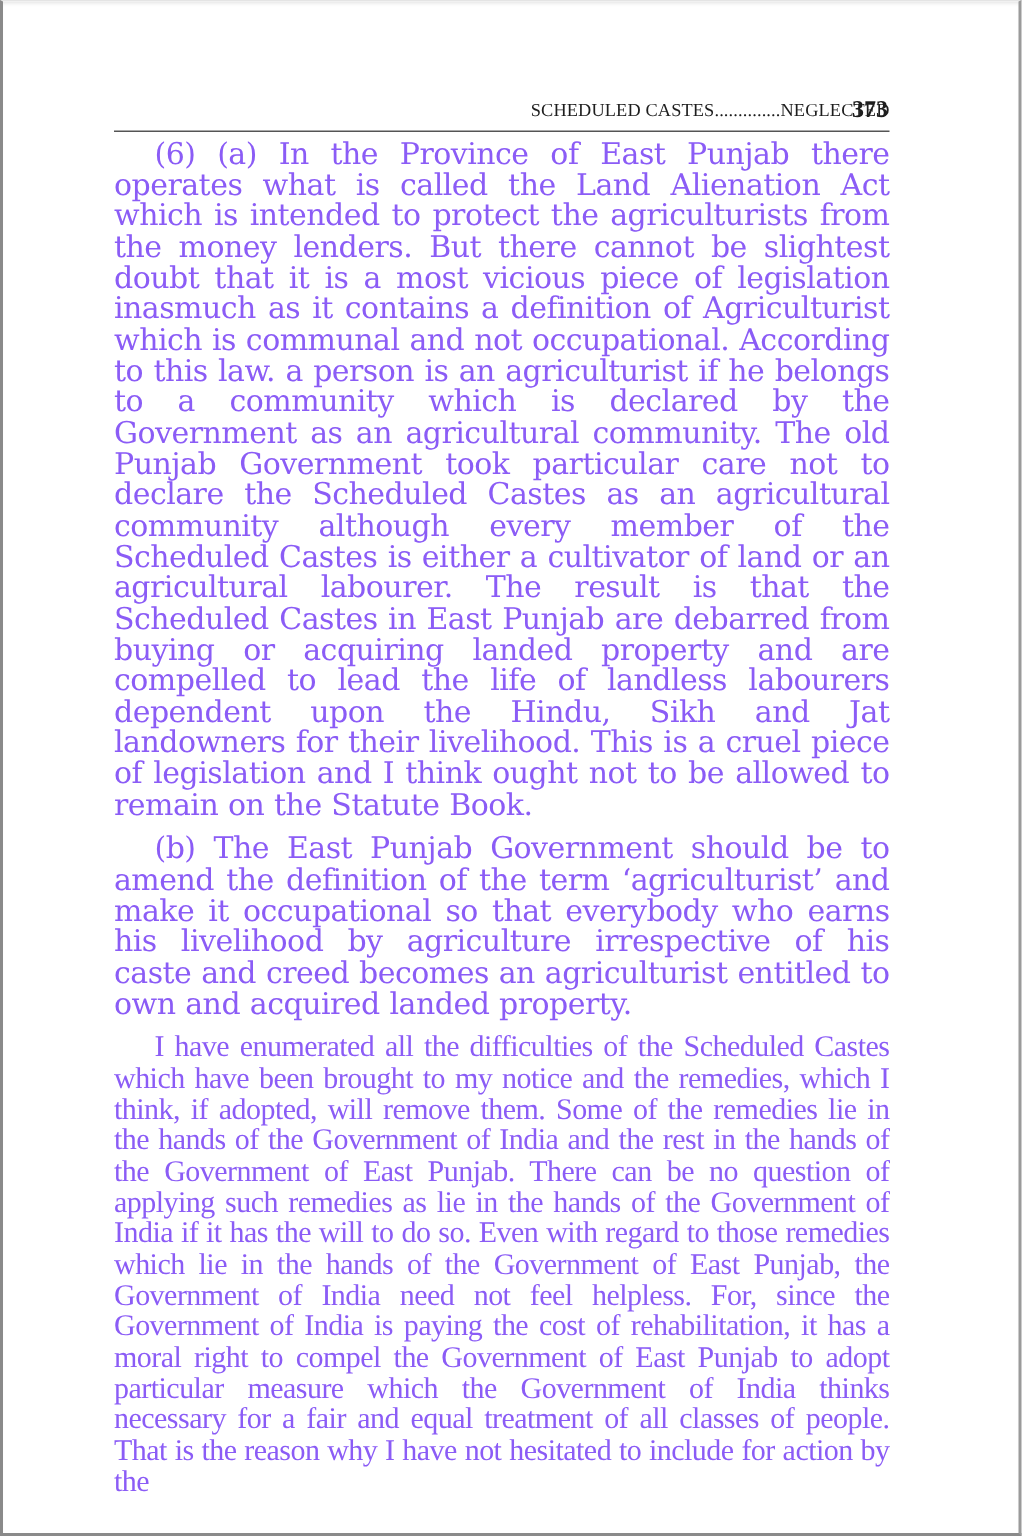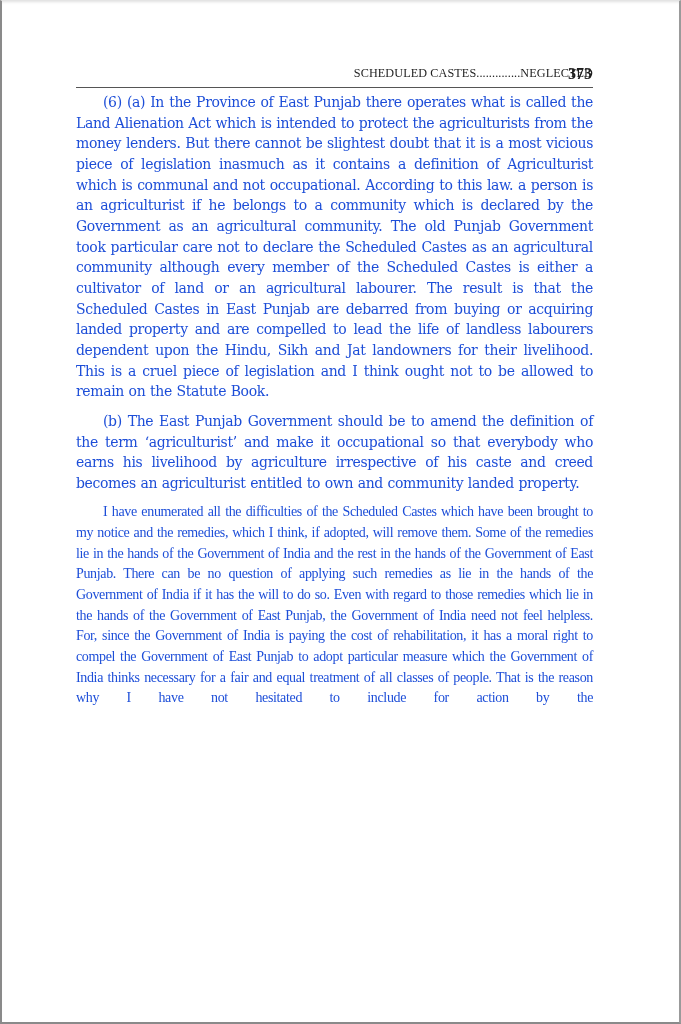--- a/index.html
+++ b/index.html
@@ -51,23 +51,23 @@
   .running-head .pagenum {
     position: absolute;
     right: 1px;
     top: 1px;
     font-size: 16px;
     font-weight: bold;
   }
   .body-text {
     margin-top: 4px;
     font-family: "DejaVu Serif", "Liberation Serif", serif;
-    font-size: 14px;
+    font-size: 20px;
     line-height: 20.65px;
-    color: #1d4ed8;
+    color: #8b5cf6;
     text-align: justify;
     letter-spacing: -0.35px;
     word-spacing: 0.5px;
   }
   .body-text p {
     margin: 0;
     text-indent: 27px;
     text-align-last: justify;
   }
   .body-text p.last-line-left {
@@ -87,16 +87,16 @@
 <div class="frame"></div>
 
 <div class="page">
   <div class="running-head">
     <span class="title">SCHEDULED CASTES..............NEGLECTED</span>
     <span class="pagenum">373</span>
   </div>
 
   <div class="body-text">
     <p class="last-line-left">(6) (a) In the Province of East Punjab there operates what is called the Land Alienation Act which is intended to protect the agriculturists from the money lenders. But there cannot be slightest doubt that it is a most vicious piece of legislation inasmuch as it contains a definition of Agriculturist which is communal and not occupational. According to this law. a person is an agriculturist if he belongs to a community which is declared by the Government as an agricultural community. The old Punjab Government took particular care not to declare the Scheduled Castes as an agricultural community although every member of the Scheduled Castes is either a cultivator of land or an agricultural labourer. The result is that the Scheduled Castes in East Punjab are debarred from buying or acquiring landed property and are compelled to lead the life of landless labourers dependent upon the Hindu, Sikh and Jat landowners for their livelihood. This is a cruel piece of legislation and I think ought not to be allowed to remain on the Statute Book.</p>
-    <p class="last-line-left">(b) The East Punjab Government should be to amend the definition of the term ‘agriculturist’ and make it occupational so that everybody who earns his livelihood by agriculture irrespective of his caste and creed becomes an agriculturist entitled to own and community landed property.</p>
+    <p class="last-line-left">(b) The East Punjab Government should be to amend the definition of the term ‘agriculturist’ and make it occupational so that everybody who earns his livelihood by agriculture irrespective of his caste and creed becomes an agriculturist entitled to own and acquired landed property.</p>
     <p class="no-last">I have enumerated all the difficulties of the Scheduled Castes which have been brought to my notice and the remedies, which I think, if adopted, will remove them. Some of the remedies lie in the hands of the Government of India and the rest in the hands of the Government of East Punjab. There can be no question of applying such remedies as lie in the hands of the Government of India if it has the will to do so. Even with regard to those remedies which lie in the hands of the Government of East Punjab, the Government of India need not feel helpless. For, since the Government of India is paying the cost of rehabilitation, it has a moral right to compel the Government of East Punjab to adopt particular measure which the Government of India thinks necessary for a fair and equal treatment of all classes of people. That is the reason why I have not hesitated to include for action by the</p>
   </div>
 </div>
 
 </body></html>

